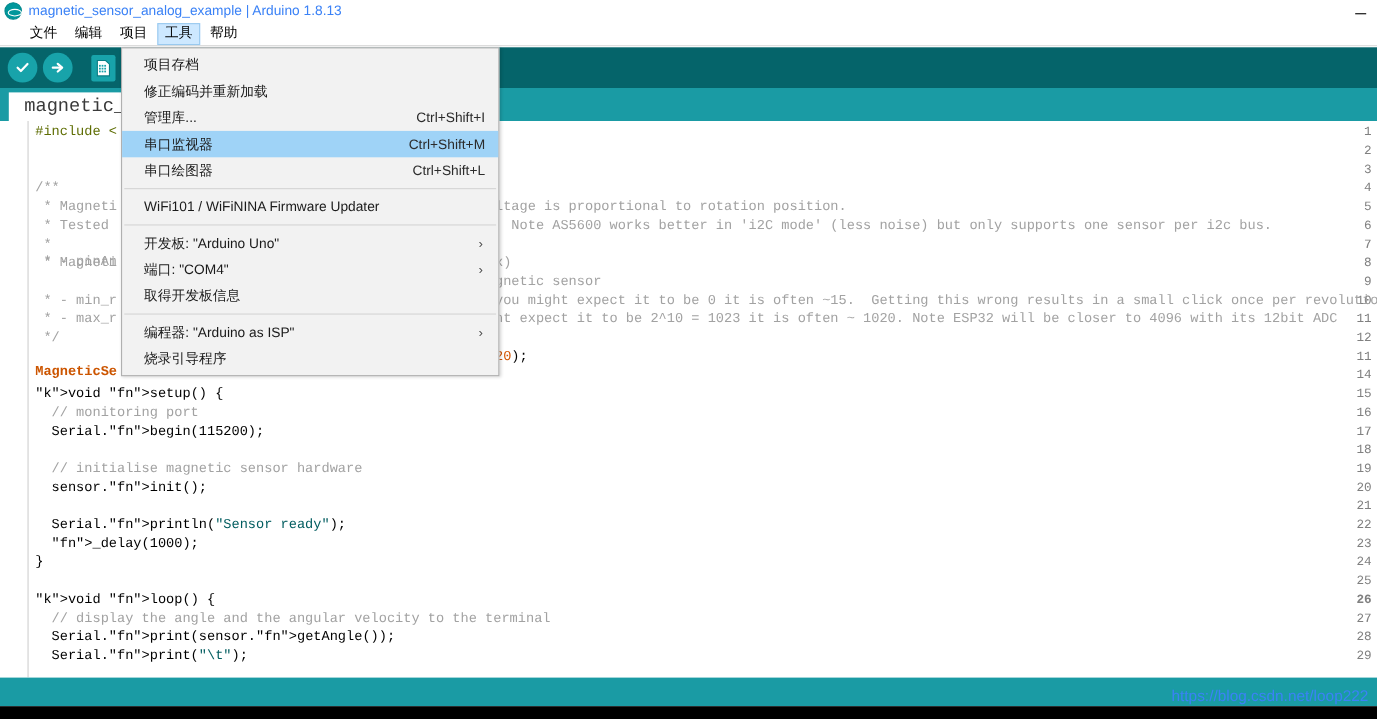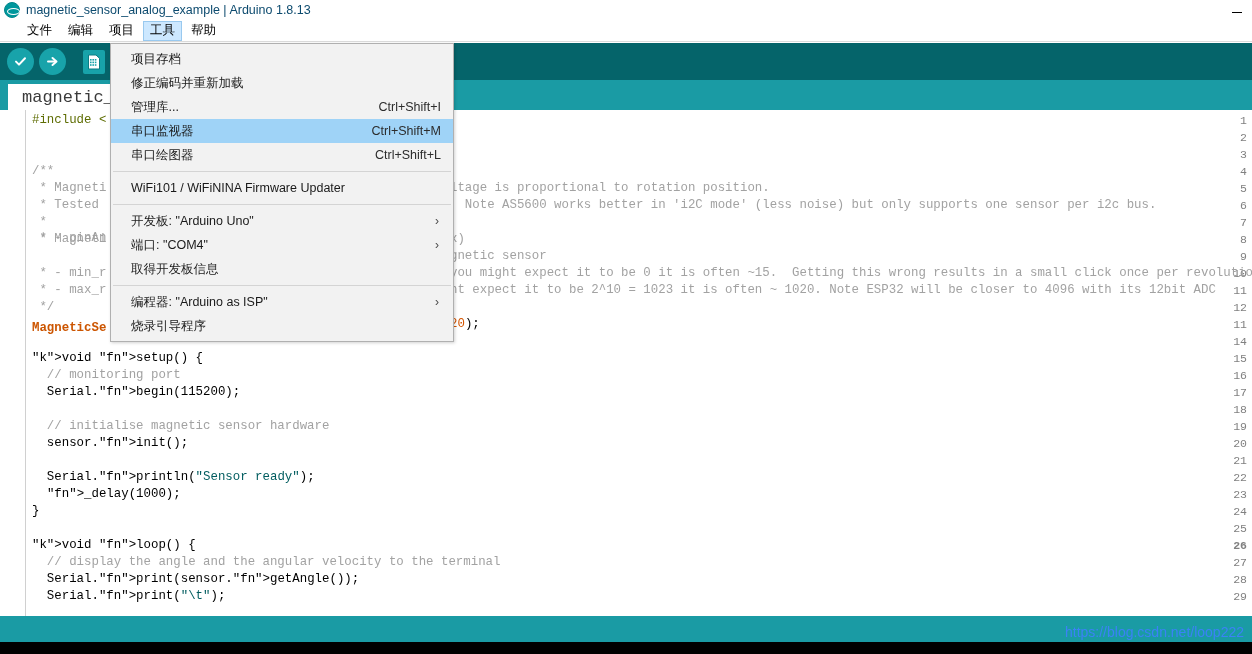--- a/index.html
+++ b/index.html
@@ -30,21 +30,21 @@
     border: 1px solid #00878c;
   }
   .app-icon::before {
     content: "";
     position: absolute; left: 2px; top: 5px;
     width: 11px; height: 5px;
     border: 1.2px solid #ffffff;
     border-radius: 50%;
   }
   .title-text {
-    font-size: 12.5px; color: #0c4a6e;
+    font-size: 12.5px; color: #3b82f6;
     white-space: nowrap;
   }
   .win-controls {
     position: absolute; right: 0; top: 0; height: 20px;
     display: flex; align-items: center;
   }
   .win-btn {
     width: 30px; height: 20px;
     display: flex; align-items: center; justify-content: center;
     color: #333; font-size: 12px;
@@ -323,21 +323,21 @@
           <div class="cl" style="top: 36px;"></div>
           <div class="cl" style="top: 53px;"><span class="cm">/**</span></div>
           <div class="cl" style="top: 70px;"><span class="cm"> * Magneti</span></div>
           <div class="cl" style="top: 87px;"><span class="cm"> * Tested</span></div>
           <div class="cl" style="top: 104px;"><span class="cm"> *</span></div>
           <div class="cl" style="top: 121px;"><span class="cm"> * Magneti</span></div>
           <div class="cl" style="top: 120px;"><span class="cm"> * - pinAn</span></div>
           <div class="cl" style="top: 155px;"><span class="cm"> * - min_r</span></div>
           <div class="cl" style="top: 172px;"><span class="cm"> * - max_r</span></div>
           <div class="cl" style="top: 189px;"><span class="cm"> */</span></div>
-          <div class="cl" style="top: 210px;"><span class="ty">MagneticSe</span></div>
+          <div class="cl" style="top: 220px;"><span class="ty">MagneticSe</span></div>
           <div class="cl" style="top: 223px;"></div>
           <div class="cl" style="top: 240px;"><span class="&lt;span">"k"</span>&gt;void <span class="&lt;span">"fn"</span>&gt;setup() {</div>
           <div class="cl" style="top: 257px;"><span class="cm">  // monitoring port</span></div>
           <div class="cl" style="top: 274px;">  Serial.<span class="&lt;span">"fn"</span>&gt;begin(115200);</div>
           <div class="cl" style="top: 291px;"></div>
           <div class="cl" style="top: 308px;"><span class="cm">  // initialise magnetic sensor hardware</span></div>
           <div class="cl" style="top: 325px;">  sensor.<span class="&lt;span">"fn"</span>&gt;init();</div>
           <div class="cl" style="top: 342px;"></div>
           <div class="cl" style="top: 359px;">  Serial.<span class="&lt;span">"fn"</span>&gt;println(<span class="st">"Sensor ready"</span>);</div>
           <div class="cl" style="top: 376px;">  <span class="&lt;span">"fn"</span>&gt;_delay(1000);</div>

